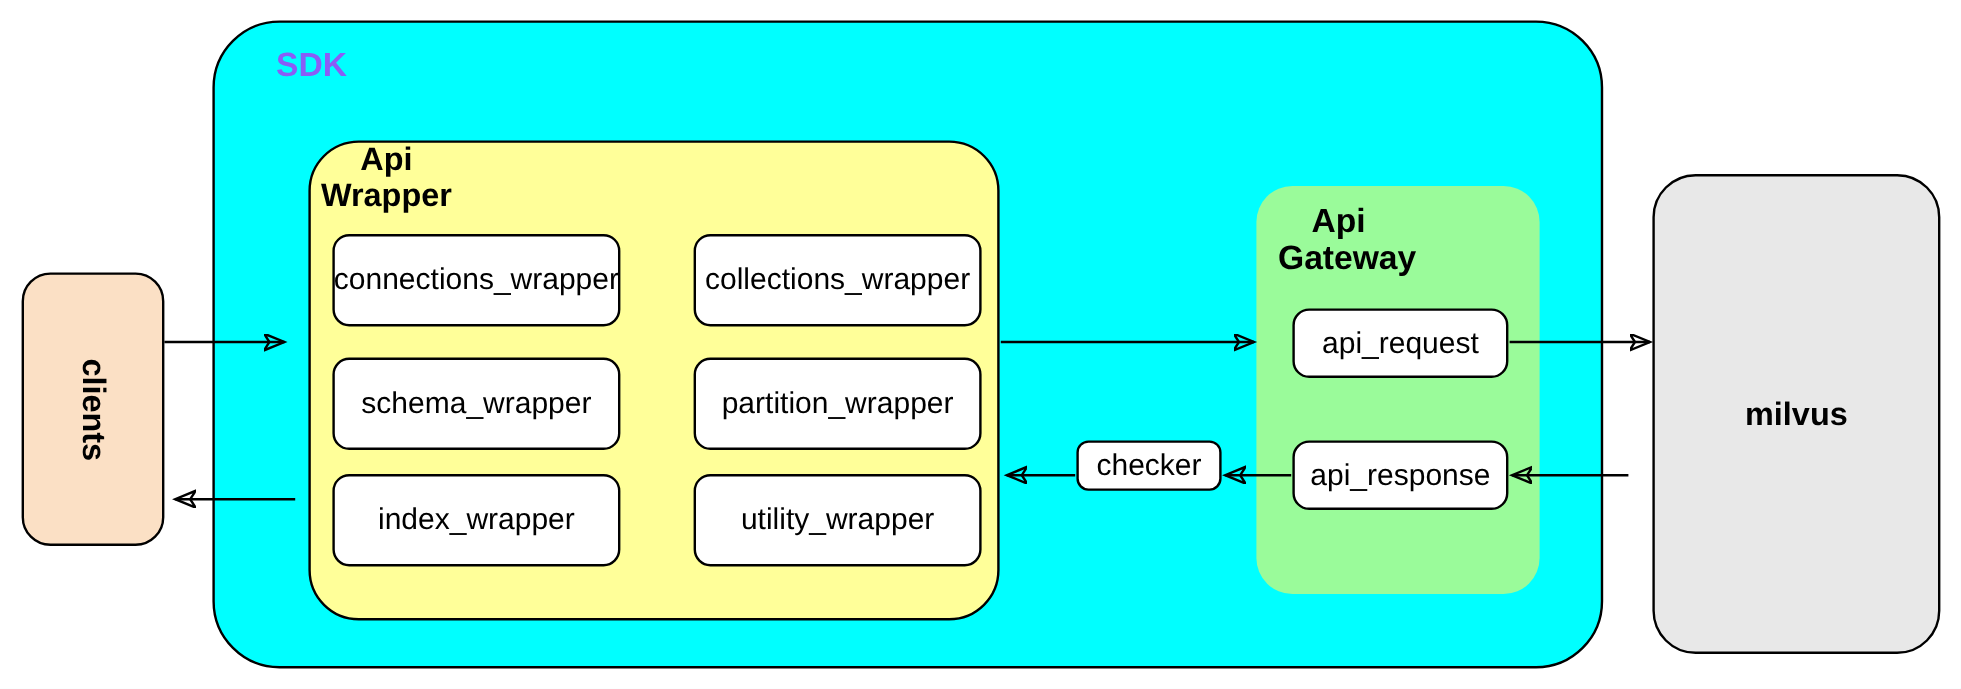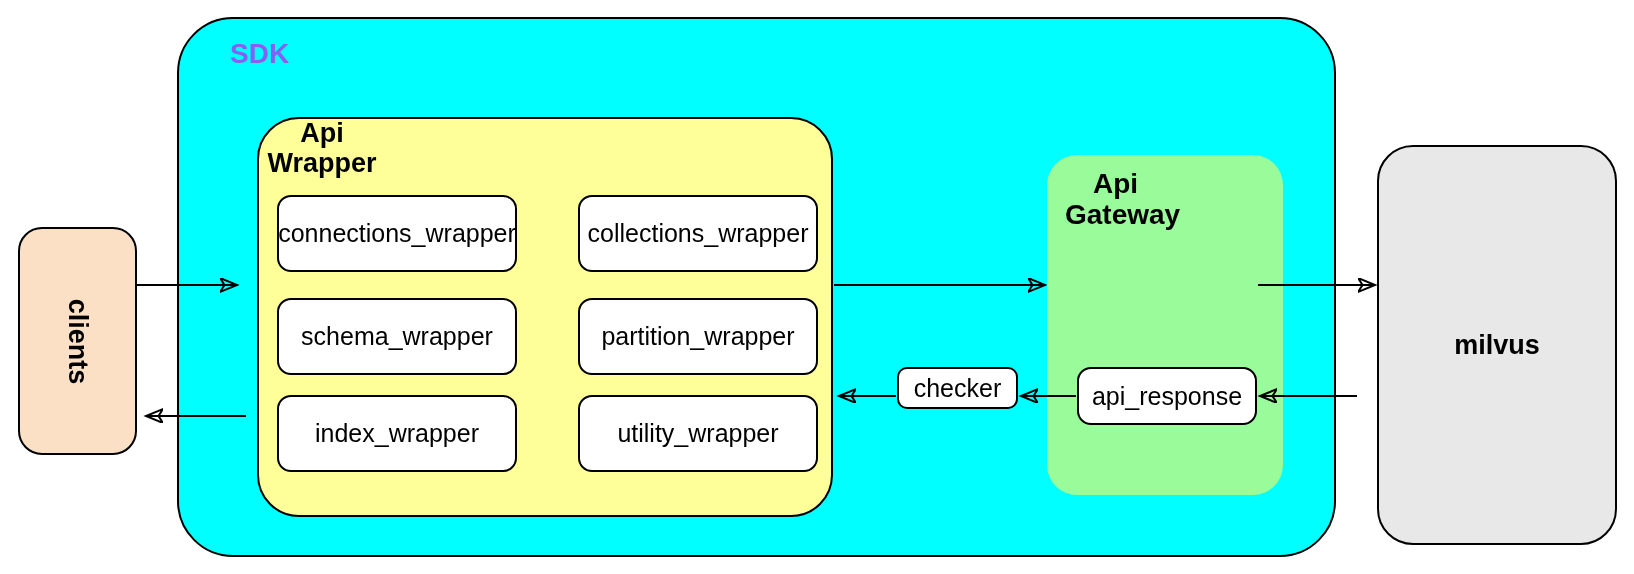--- a/index.html
+++ b/index.html
@@ -117,20 +117,23 @@
     <span>utility_wrapper</span>
   </div>
 
   <div class="node leaf checker-box">
     <span>checker</span>
   </div>
 
   <div class="node gateway-box"></div>
   <div class="gateway-label">Api Gateway</div>
 
+  <div class="node leaf api-node api-request">
+    <span>api_request</span>
+  </div>
   <div class="node leaf api-node api-response">
     <span>api_response</span>
   </div>
 
   <div class="node milvus-box">
     <span class="milvus-label">milvus</span>
   </div>
 
   <svg class="edges" width="1634" height="574" viewBox="0 0 1634 574">
     <defs>

